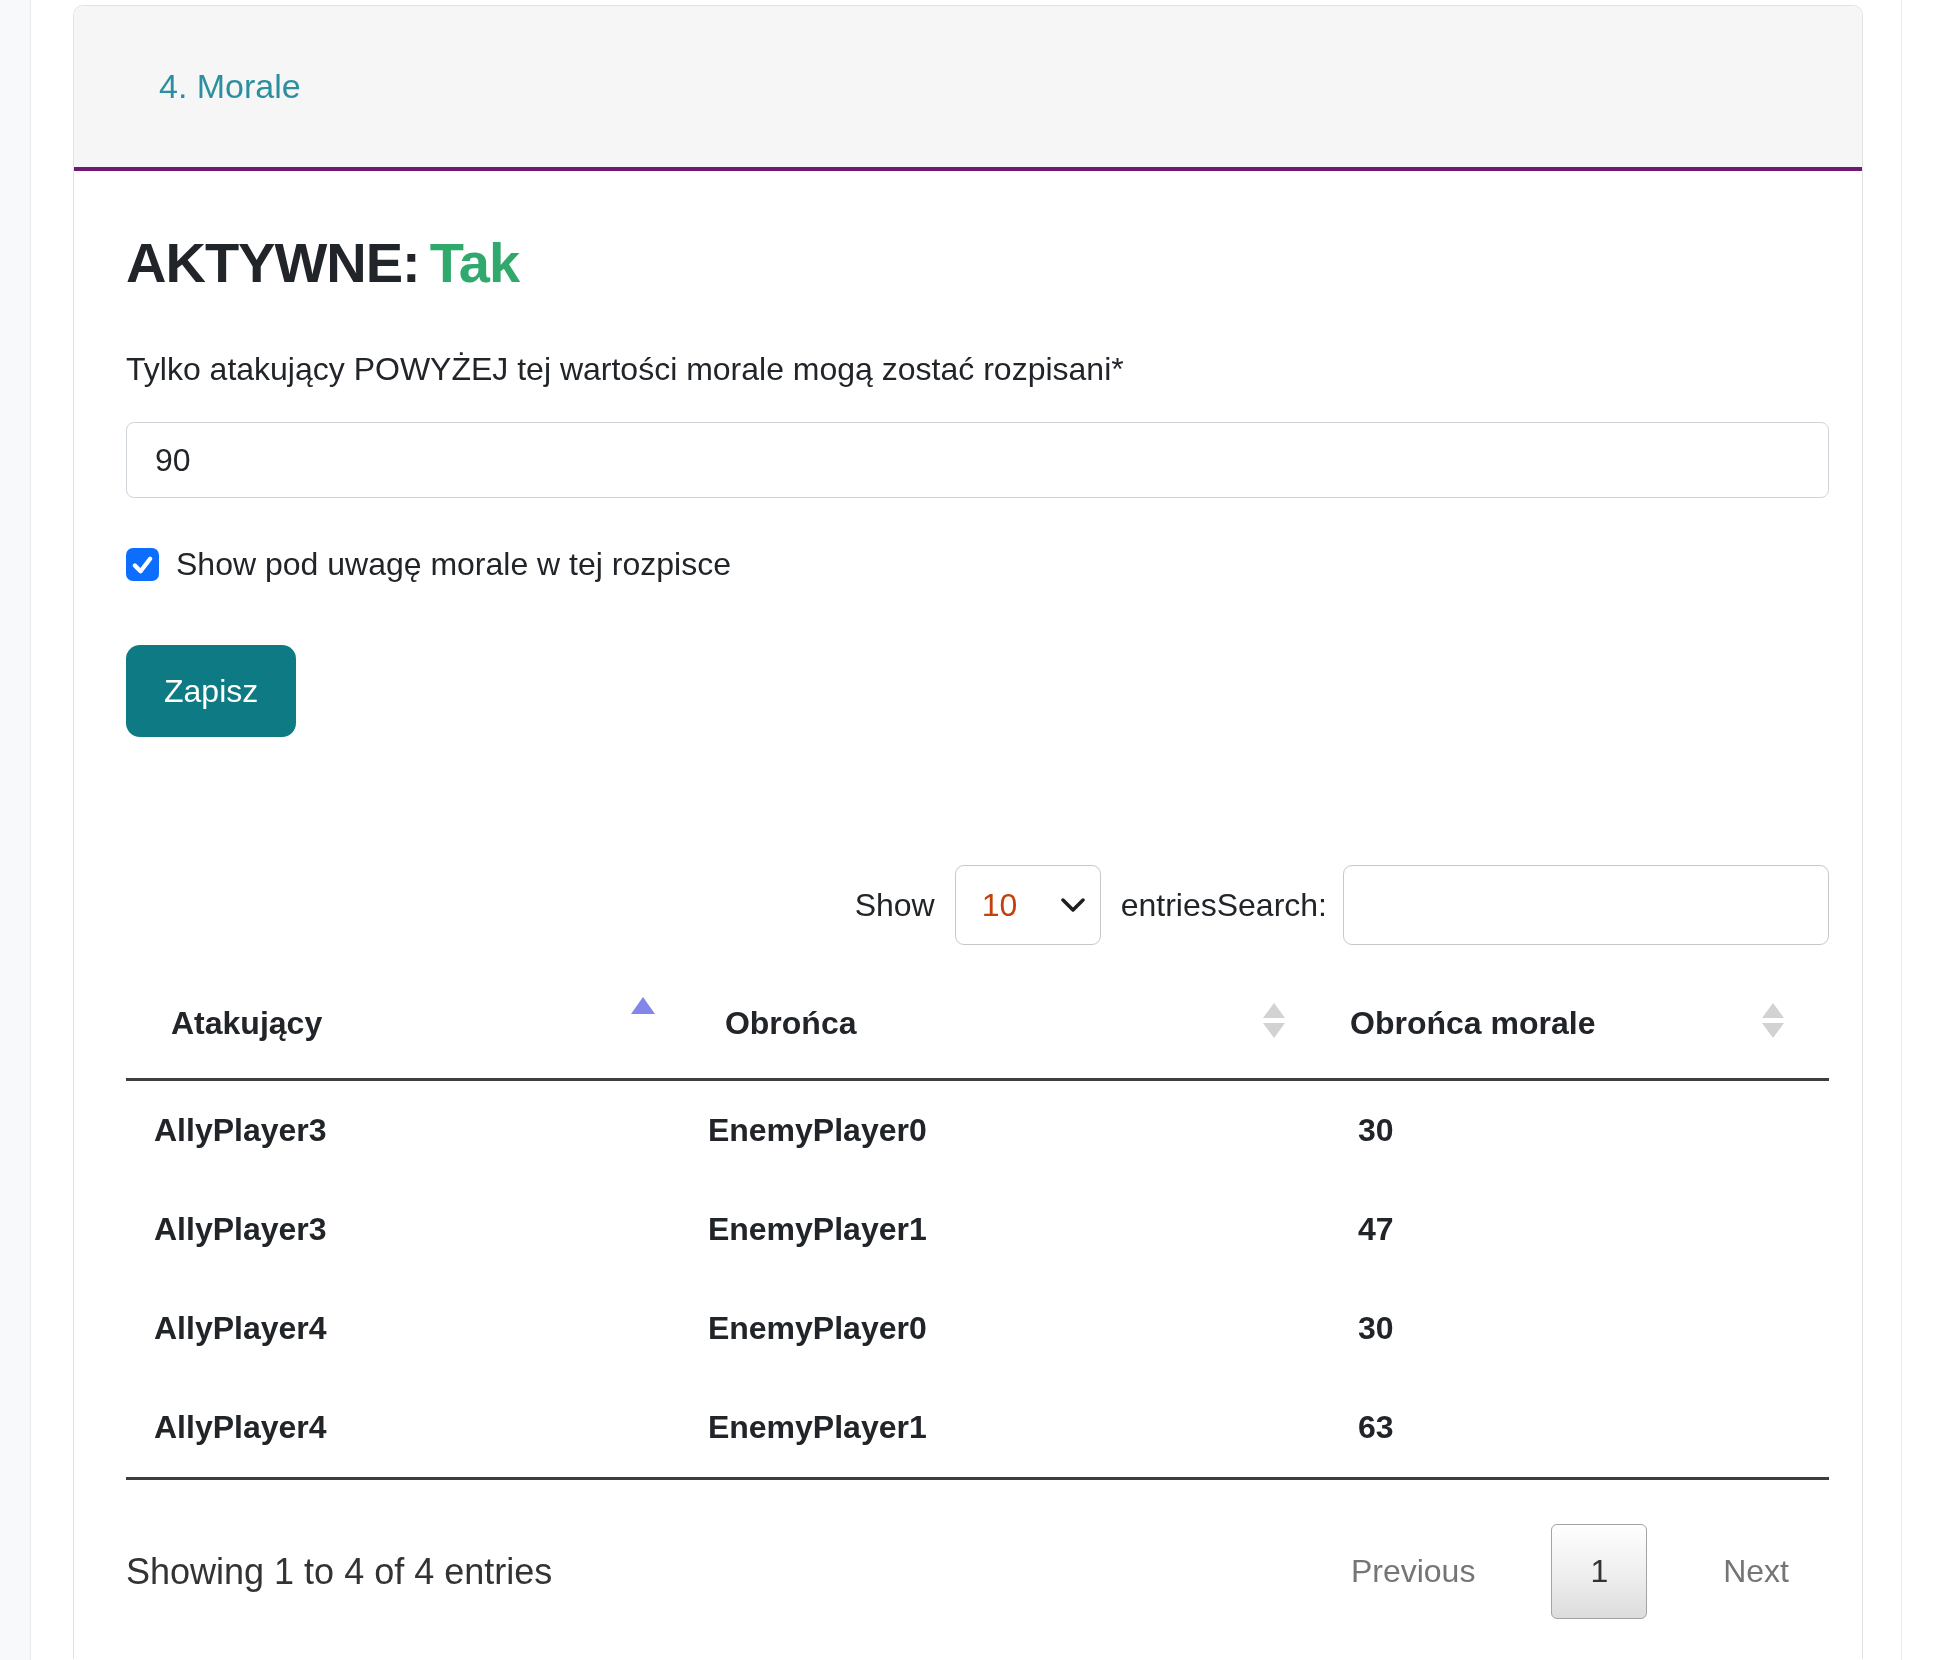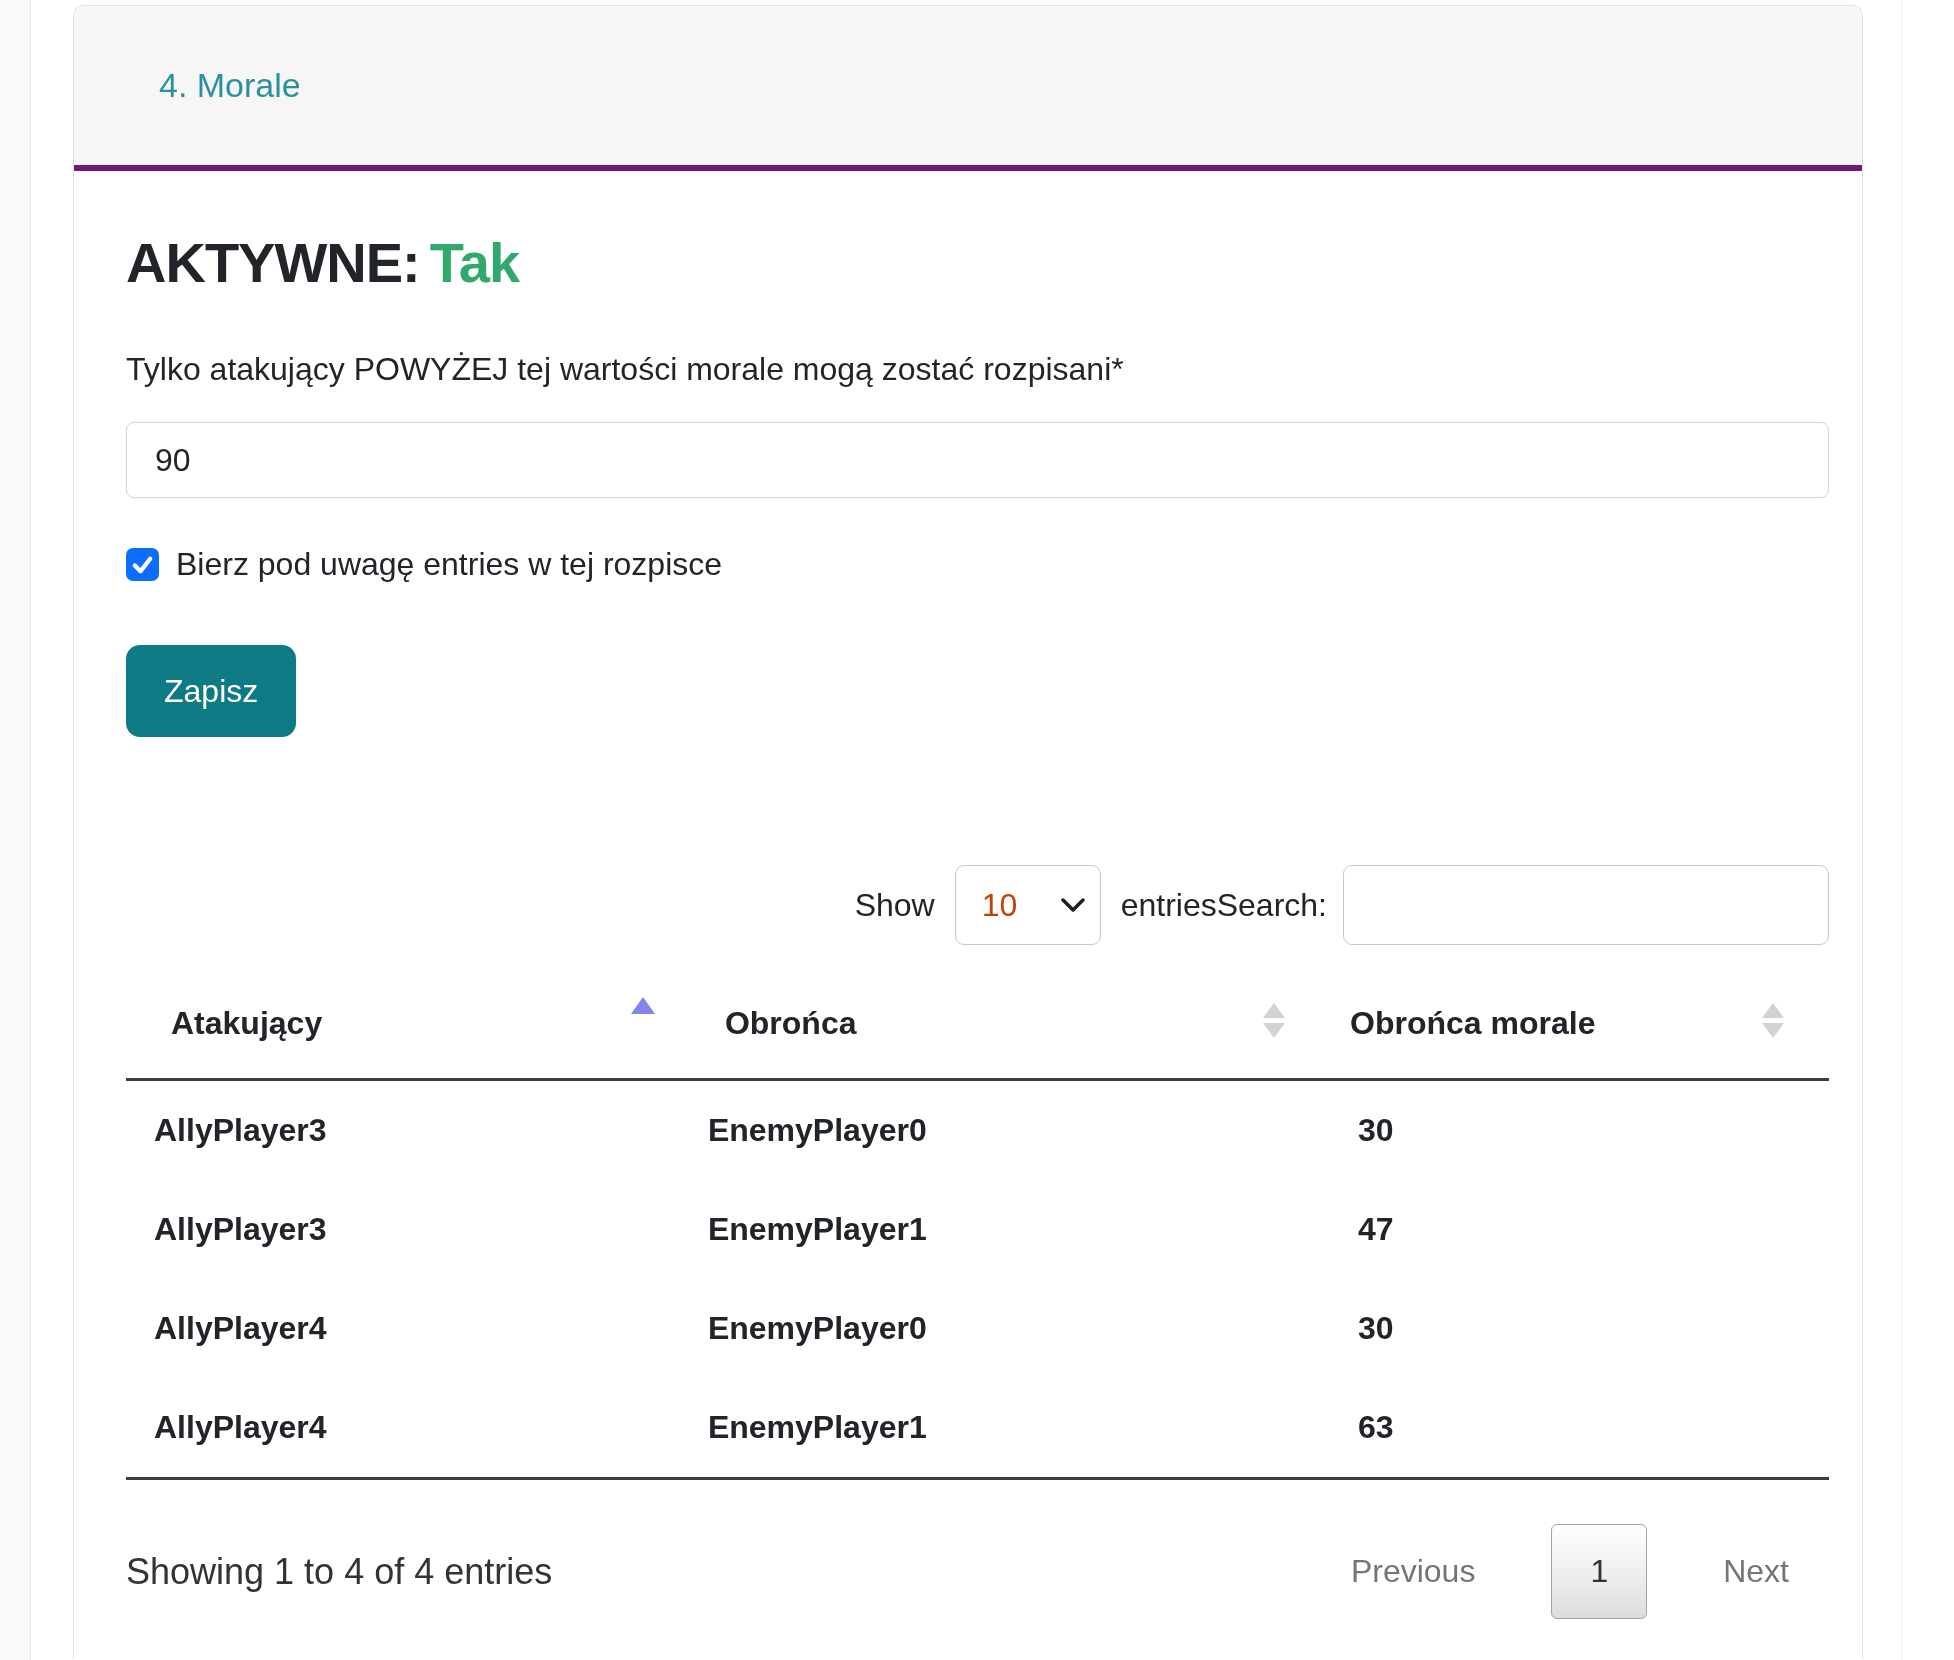--- a/index.html
+++ b/index.html
@@ -6,21 +6,21 @@
   body{
     width:1954px;height:1660px;position:relative;overflow:hidden;
     background:#ffffff;color:#212529;
     font-family:"Liberation Sans",sans-serif;
   }
   .left-strip{position:absolute;left:0;top:0;width:30px;height:1660px;background:#f7f9fa;border-right:1px solid #e9ecee;}
   .right-line{position:absolute;left:1901px;top:0;width:1px;height:1660px;background:#ededed;}
 
   .card{position:absolute;left:73px;top:5px;width:1790px;height:1654px;box-sizing:border-box;
     background:#fff;border:1px solid #e2e2e2;border-bottom:none;border-radius:10px 10px 0 0;}
-  .card-header{height:165px;background:#f6f6f6;border-bottom:6px solid #701a75;
+  .card-header{height:165px;background:#f6f6f6;border-bottom:4px solid #701a75;
     border-radius:10px 10px 0 0;display:flex;align-items:center;padding-left:85px;box-sizing:border-box;}
   .panel-title{font-size:34px;color:#2b8fa0;text-decoration:none;cursor:pointer;}
 
   .card-body{padding:60px 33px 0 52px;}
 
   .status-heading{font-size:56px;font-weight:700;margin:0;letter-spacing:-1px;line-height:1.15;}
   .status-value{color:#2fa96c;margin-left:10px;}
 
   .field-label{font-size:32px;line-height:44px;margin-top:52px;}
   .text-input{display:block;margin-top:31px;width:100%;height:76px;box-sizing:border-box;
@@ -89,21 +89,21 @@
     <div class="field-label">Tylko atakujący POWYŻEJ tej wartości morale mogą zostać rozpisani*</div>
 
     <input class="text-input" type="text" value="90" style="">
 
     <div class="check-row">
       <span class="checkbox">
         <svg width="23" height="23" viewBox="0 0 24 24">
           <polyline points="4,13 10,19 20,6" fill="none" stroke="#ffffff" stroke-width="4.5" stroke-linecap="round" stroke-linejoin="round"></polyline>
         </svg>
       </span>
-      <span class="check-label">Bierz pod uwagę entries w tej rozpisce</span>
+      <span class="check-label">Show pod uwagę morale w tej rozpisce</span>
     </div>
 
     <button class="save-btn">Zapisz</button>
 
     <div class="dt-controls">
       <div class="dt-length">
         <span>Show</span>
         <span class="select-wrap">
           <select class="dt-select">
             <option>10</option>

